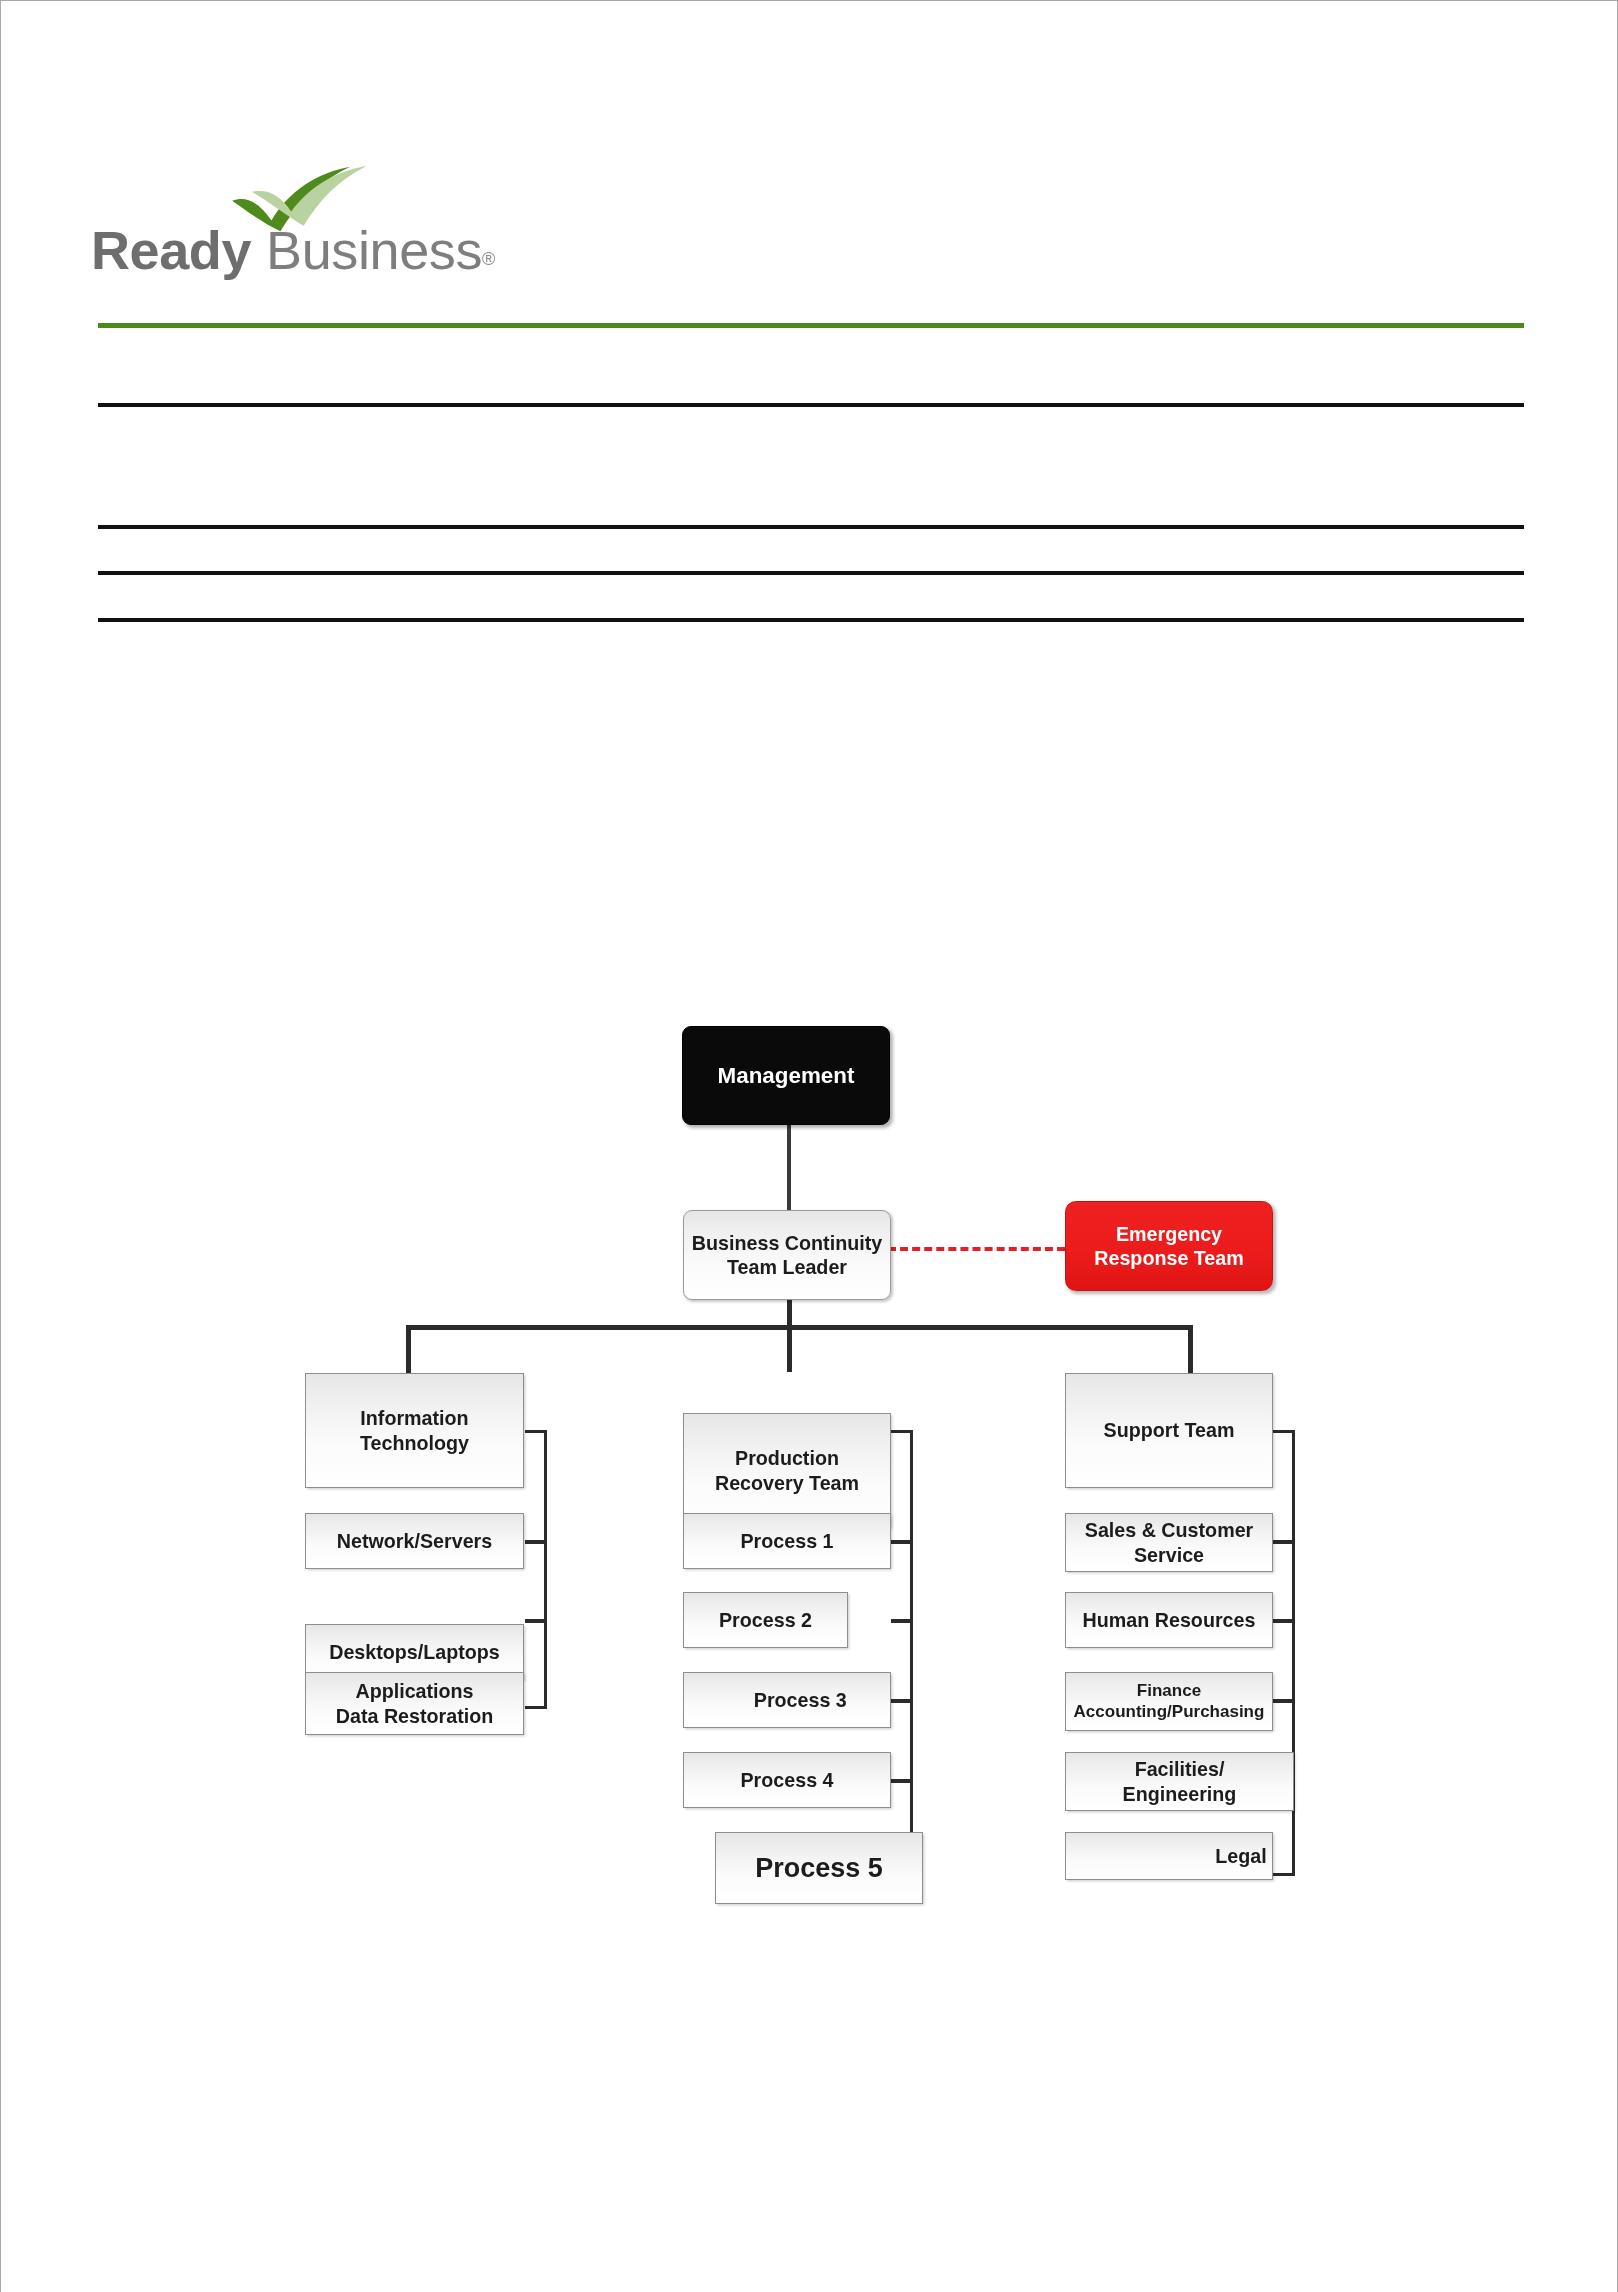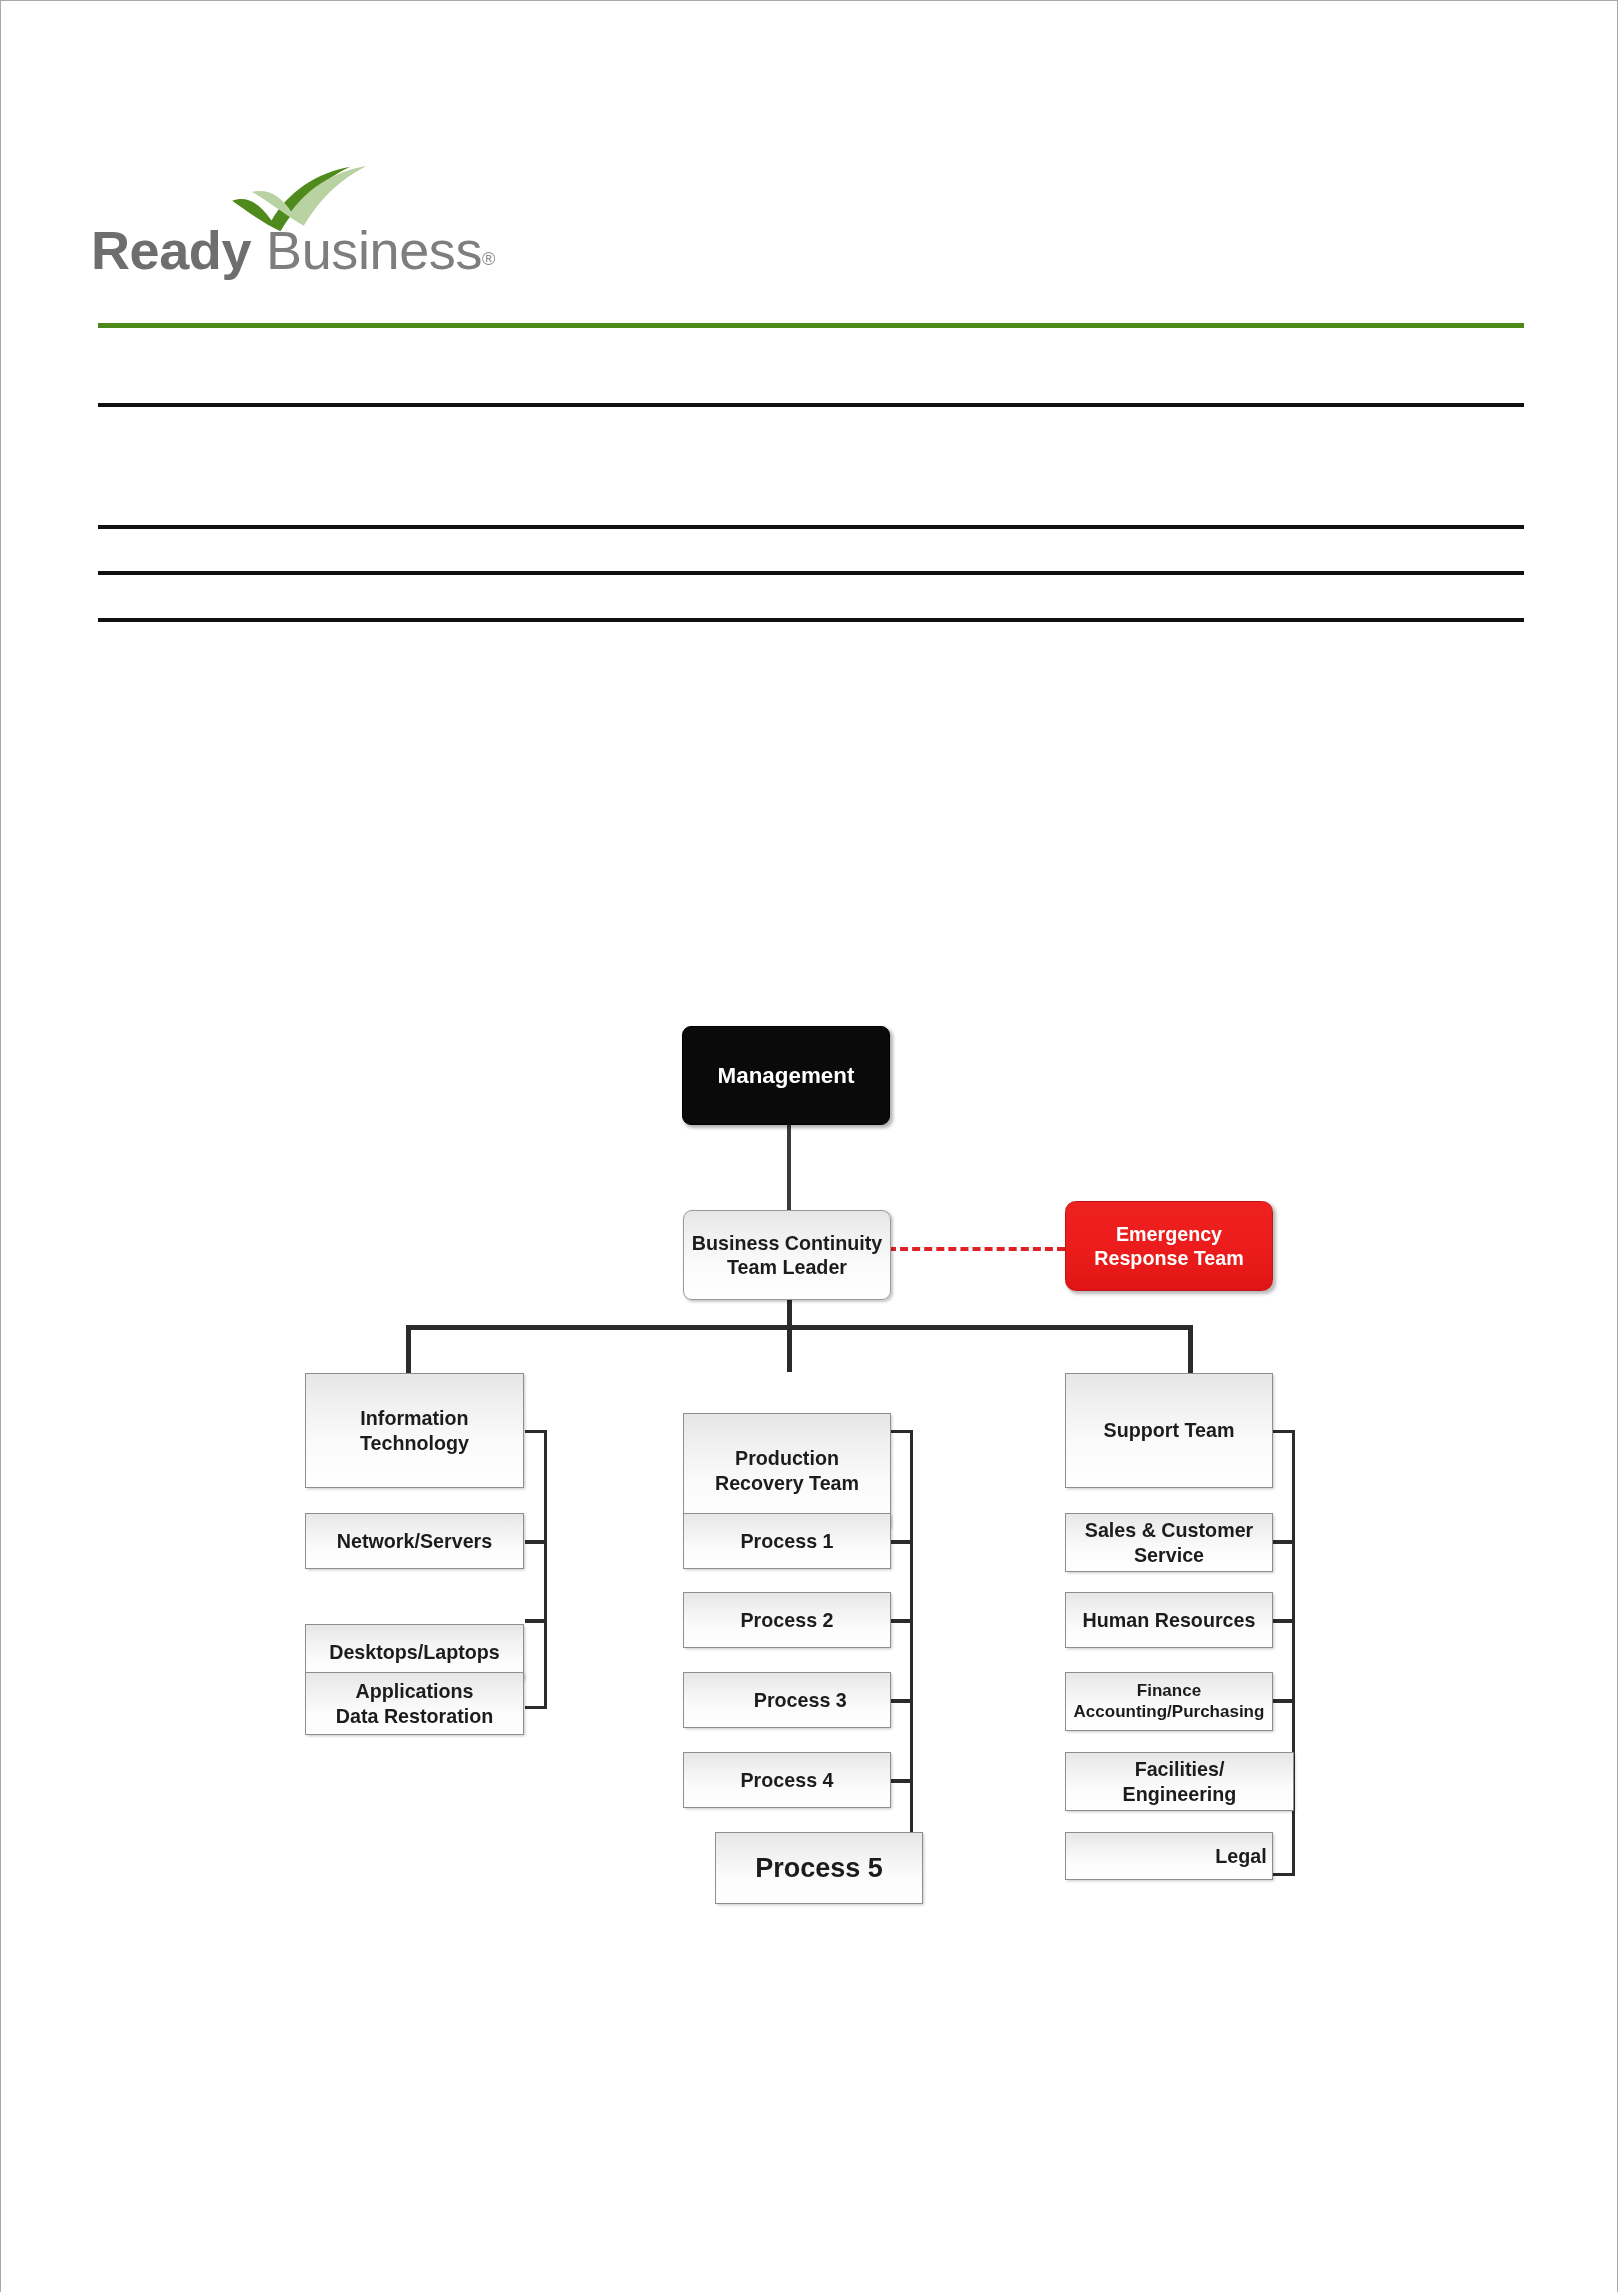--- a/index.html
+++ b/index.html
@@ -224,21 +224,21 @@
 
     <div class="bracket" style="left:890px; top:1429px; width:21.5px; height:446px;"></div>
     <div class="conn" style="left:890px; top:1539px; width:21.5px; height:3.6px;"></div>
     <div class="conn" style="left:890px; top:1618px; width:21.5px; height:3.6px;"></div>
     <div class="conn" style="left:890px; top:1698px; width:21.5px; height:3.6px;"></div>
     <div class="conn" style="left:890px; top:1778px; width:21.5px; height:3.6px;"></div>
 
     <div class="node" style="left:682px; top:1512px; width:208px; height:56px; font-size:19.7px;">
       <span>Process 1</span>
     </div>
-    <div class="node" style="left:682px; top:1591px; width:208px; height:56px; font-size:19.7px;">
+    <div class="node" style="left:682px; top:1591px; width:165px; height:56px; font-size:19.7px;">
       <span>Process 2</span>
     </div>
     <div class="node" style="left:682px; top:1671px; width:208px; height:56px; font-size:19.7px;padding-left:32px;">
       <span>Process 3</span>
     </div>
     <div class="node" style="left:682px; top:1751px; width:208px; height:56px; font-size:19.7px;">
       <span>Process 4</span>
     </div>
     <div class="node" style="left:682px; top:1831px; width:208px; height:72px; font-size:27px;margin-left:32px;">
       <span>Process 5</span>

